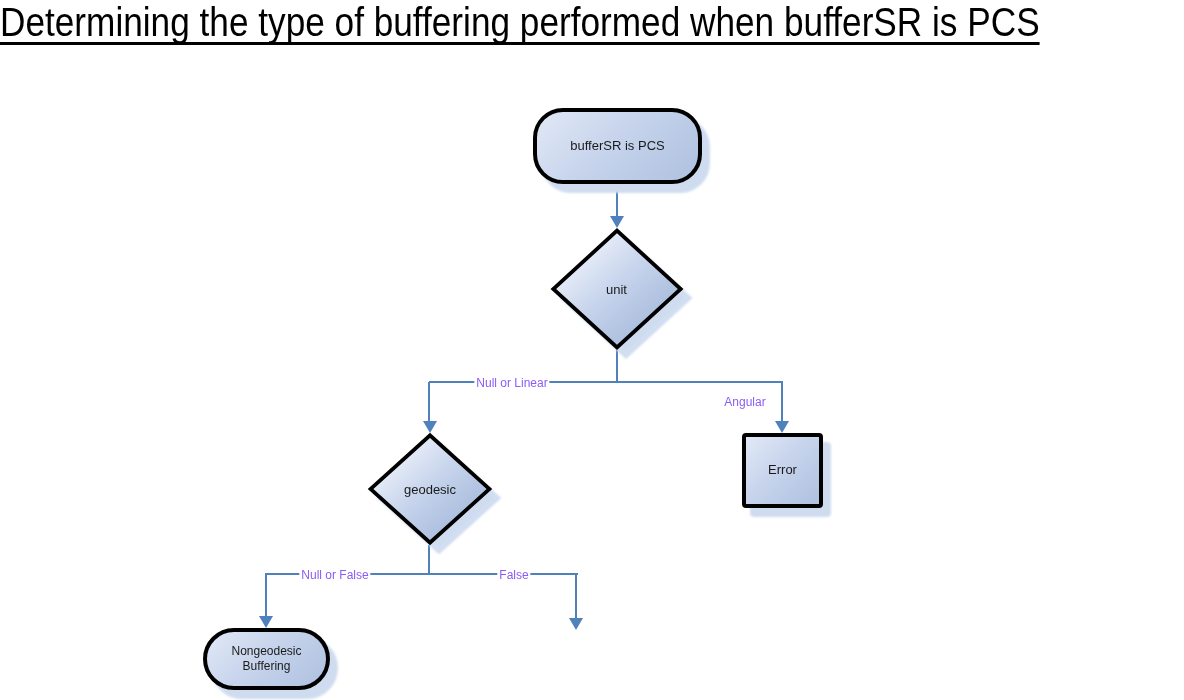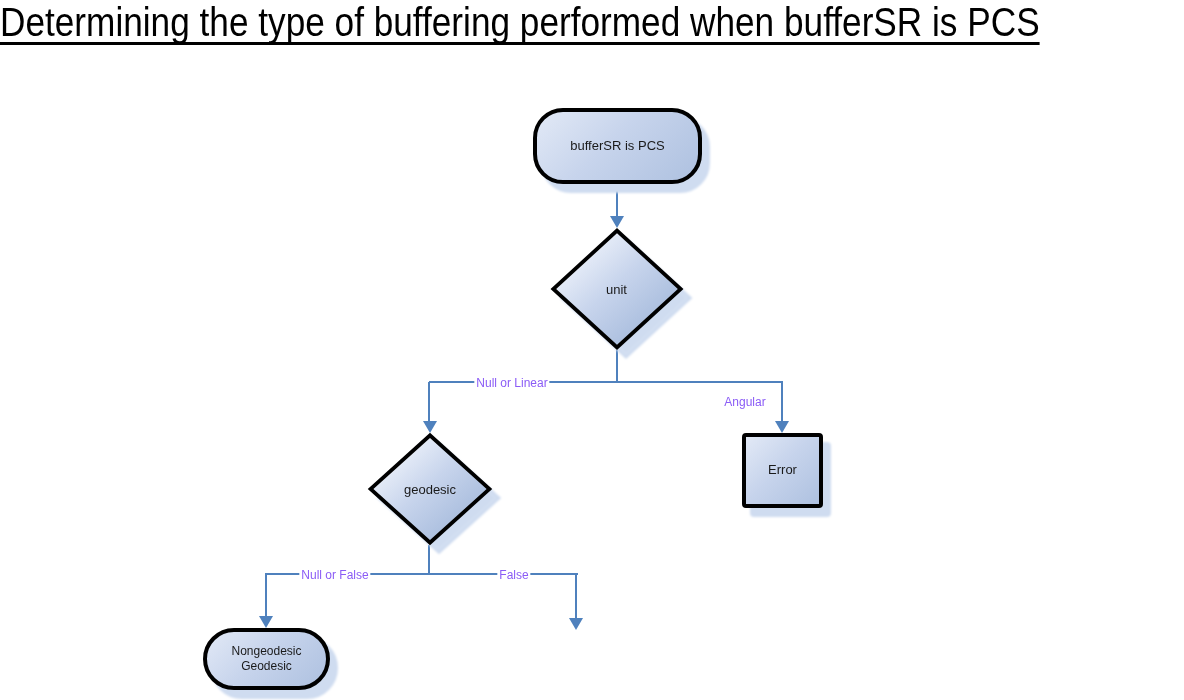--- a/index.html
+++ b/index.html
@@ -132,17 +132,17 @@
     <div class="dlabel">geodesic</div>
   </div>
 
   <div class="node n-error">
     <div class="shape"></div>
     <div class="nlabel">Error</div>
   </div>
 
   <div class="node n-nongeo">
     <div class="shape"></div>
-    <div class="nlabel">Nongeodesic Geodesic</div>
+    <div class="nlabel">Nongeodesic Buffering</div>
   </div>
 
 
 </div>
 
 </body></html>

